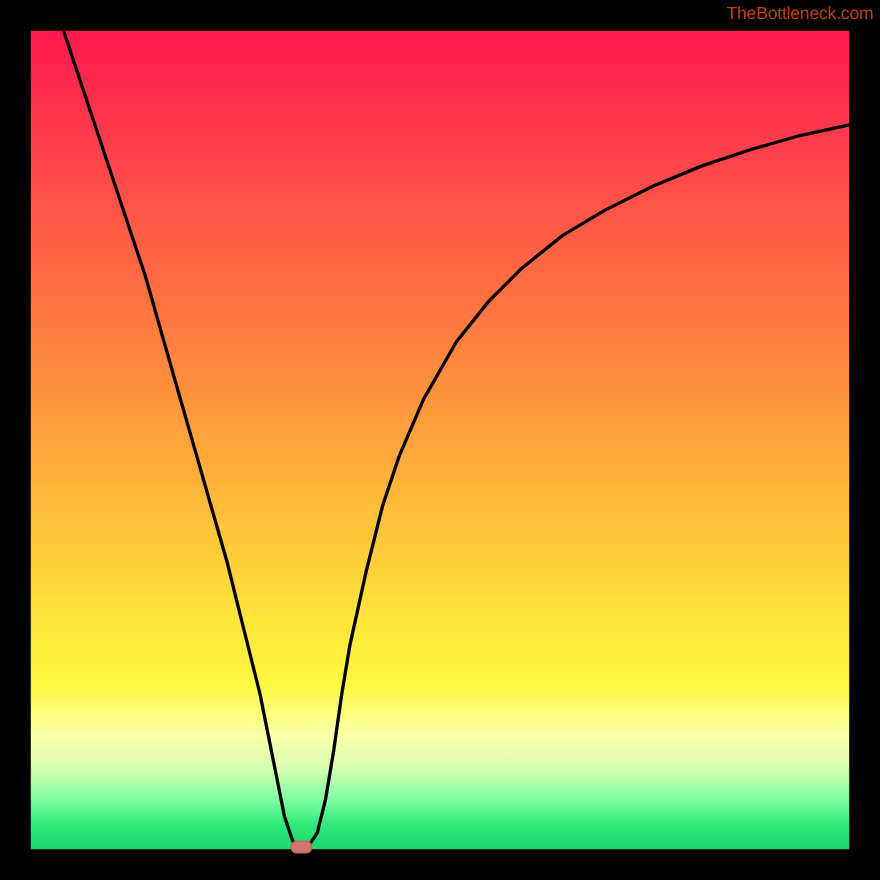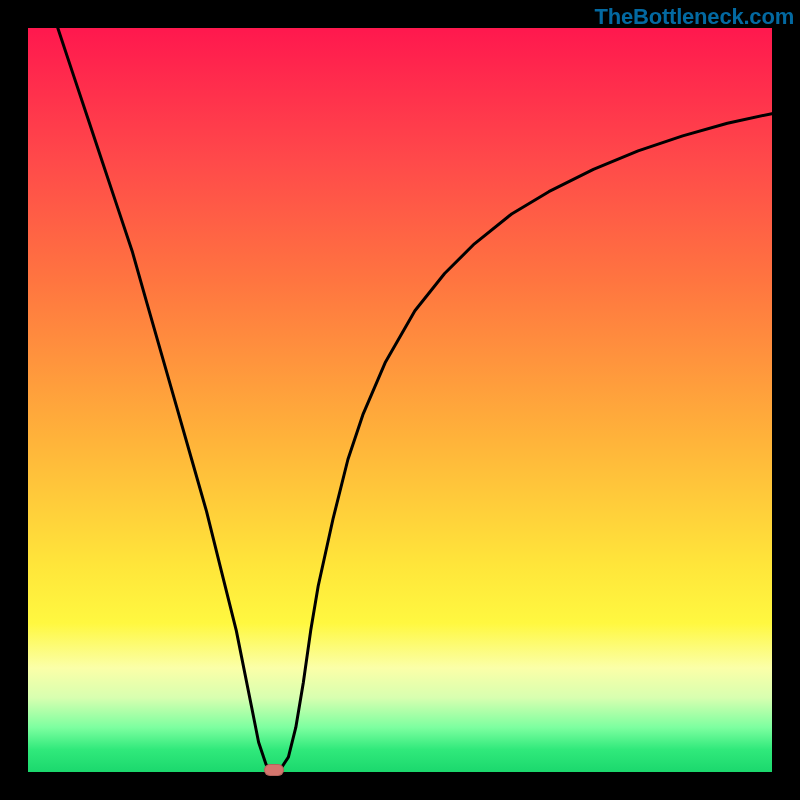--- a/index.html
+++ b/index.html
@@ -35,23 +35,23 @@
       #d8ffb0 90%,
       #7dffa0 94%,
       #30e97b 97%,
       #1bd86d 100%
     );
   }
   .watermark {
     position: absolute;
     top: 4px;
     right: 6px;
-    font-size: 22px;
-    font-weight: bold;
-    color: #0369a1;
+    font-size: 16px;
+    font-weight: normal;
+    color: #c2410c;
     letter-spacing: -0.2px;
     user-select: none;
   }
   svg.curve {
     position: absolute;
     inset: 0;
     width: 100%;
     height: 100%;
   }
   .marker {

